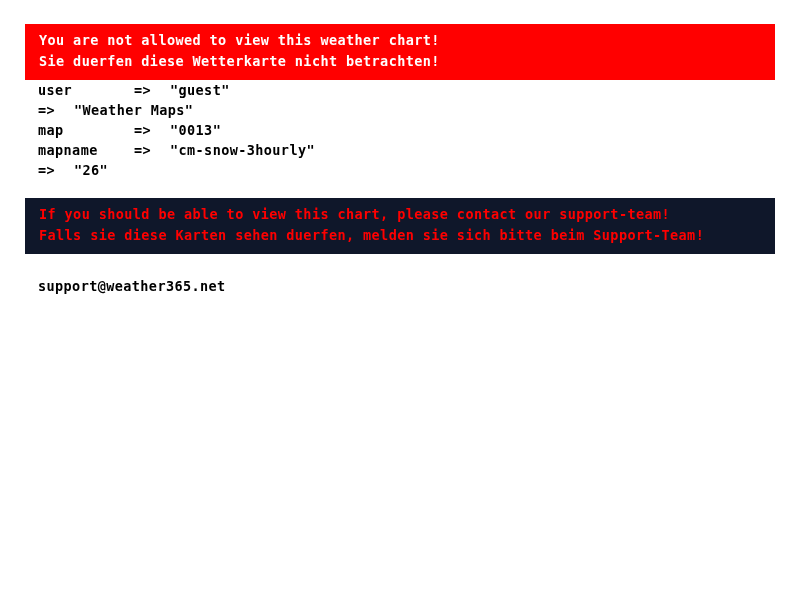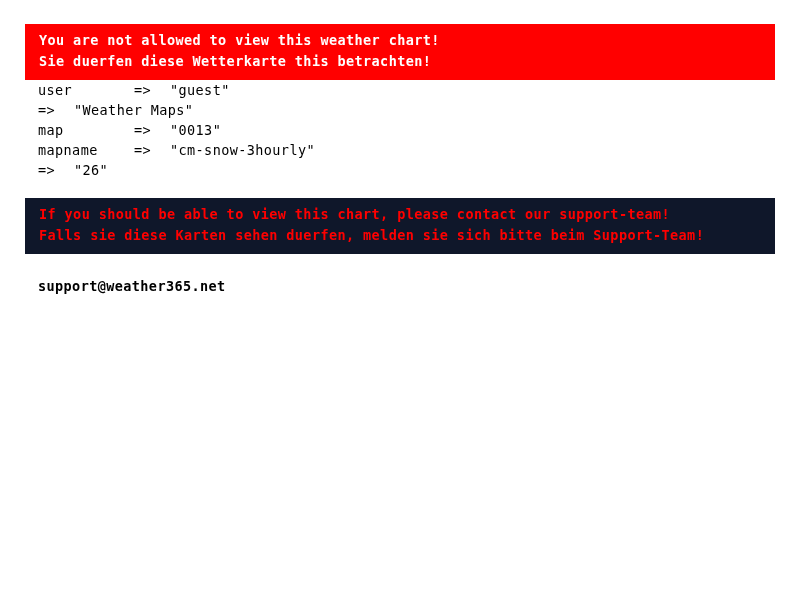--- a/index.html
+++ b/index.html
@@ -45,21 +45,21 @@
     background: #0f172a;
     color: #ff0000;
   }
   .banner-line {
     display: block;
   }
   .params {
     position: absolute;
     left: 38px;
     top: 80px;
-    font-weight: normal;
+    font-weight: bold;
     font-size: 13.5px;
     letter-spacing: 0.4px;
   }
   .param-row {
     display: flex;
     align-items: baseline;
     height: 20px;
     line-height: 20px;
     white-space: pre;
   }
@@ -92,21 +92,21 @@
     text-align: right;
   }
 </style>
 </head>
 <body>
 
 <div class="page">
 
   <div class="banner banner-deny">
     <span class="banner-line">You are not allowed to view this weather chart!</span>
-    <span class="banner-line">Sie duerfen diese Wetterkarte this betrachten!</span>
+    <span class="banner-line">Sie duerfen diese Wetterkarte nicht betrachten!</span>
   </div>
 
   <div class="params">
     <div class="param-row">
       <span class="param-key">user</span>
       <span class="param-arrow">=&gt;</span>
       <span class="param-value">"guest"</span>
     </div>
     <div class="param-row">
       <span class="param-arrow">=&gt;</span>

